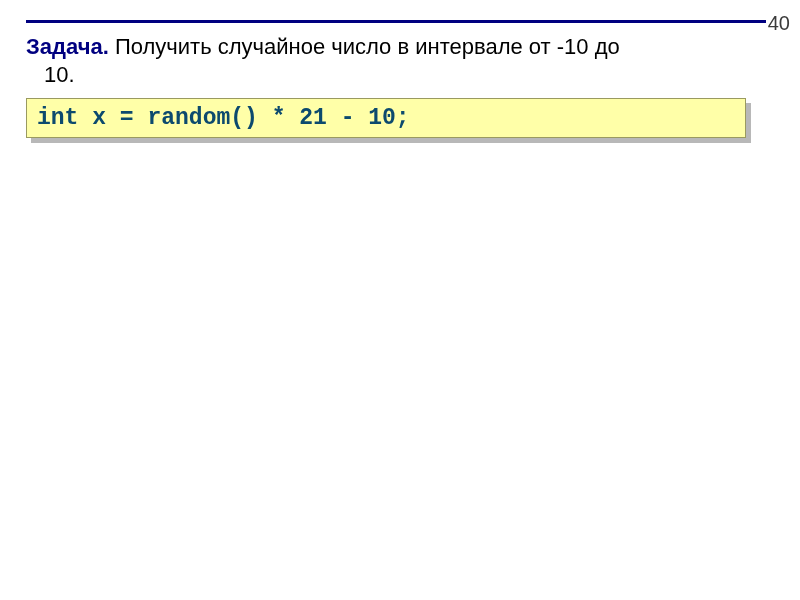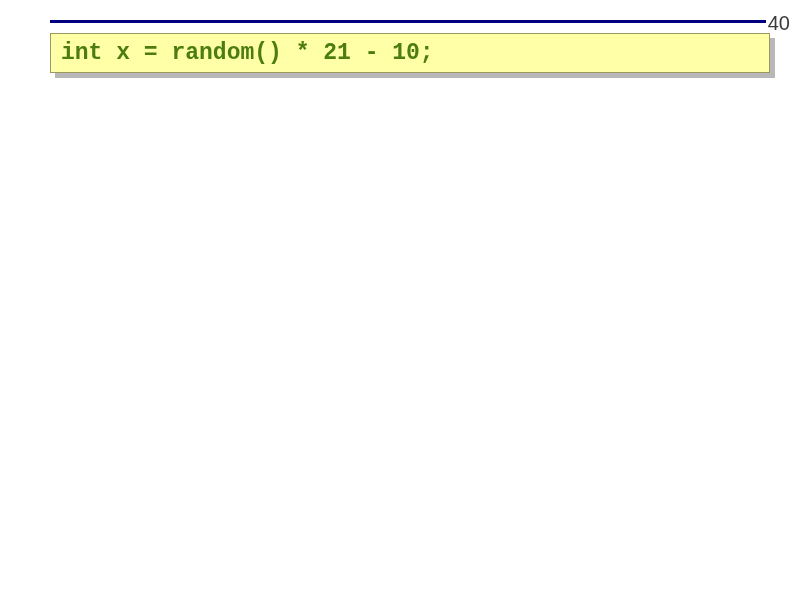--- a/index.html
+++ b/index.html
@@ -10,21 +10,21 @@
     background: #ffffff;
     font-family: Arial, Helvetica, sans-serif;
     color: #000000;
     overflow: hidden;
   }
   .slide {
     position: relative;
     width: 800px;
     height: 600px;
     box-sizing: border-box;
-    padding: 18px 34px 0 50px;
+    padding: 18px 34px 0 26px;
   }
   .page-number {
     position: absolute;
     top: 12px;
     right: 10px;
     font-size: 20px;
     color: #3b3b3b;
     font-family: Arial, Helvetica, sans-serif;
   }
   .title {
@@ -69,32 +69,36 @@
   }
   .code-box {
     position: relative;
     z-index: 1;
     background: #ffffa8;
     border: 1px solid #9a9a60;
     padding: 6px 10px;
     font-family: "Courier New", Courier, monospace;
     font-size: 23px;
     font-weight: bold;
-    color: #4d7c0f;
+    color: #0c4a6e;
     white-space: pre;
   }
 </style>
 </head>
 <body>
 
 <div class="slide">
 
   <div class="page-number">40</div>
 
 
   <hr class="title-rule">
 
+  <div class="task">
+    <span class="task-label">Задача.</span><span> Получить случайное число в интервале от -10 до</span>
+    <span class="task-cont">10.</span>
+  </div>
 
   <div class="code-shadow">
     <div class="code-box">int x = random() * 21 - 10;</div>
   </div>
 
 </div>
 
 </body></html>

